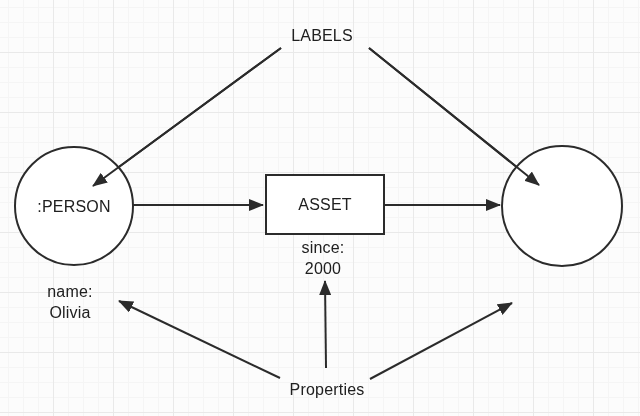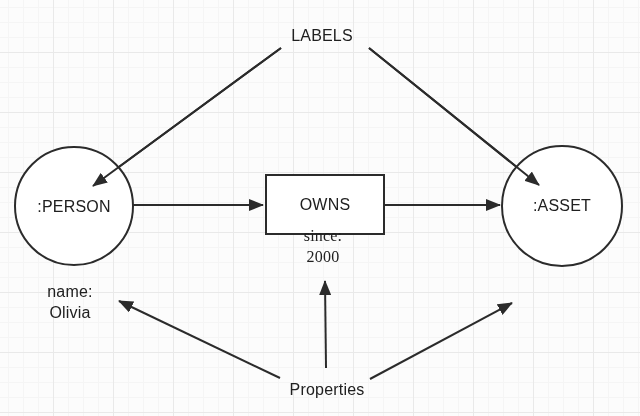--- a/index.html
+++ b/index.html
@@ -67,25 +67,24 @@
     <rect x="266" y="175" width="118" height="59" fill="#ffffff" stroke="#2b2b2b" stroke-width="2"></rect>
 
     <line x1="281" y1="48" x2="93" y2="186" stroke="#2b2b2b" stroke-width="2" marker-end="url(#arrowhead)"></line>
     <line x1="369" y1="48" x2="539" y2="185" stroke="#2b2b2b" stroke-width="2" marker-end="url(#arrowhead)"></line>
   </svg>
 
   <div class="txt" style="left:322px; top:35px;">LABELS</div>
 
   <div class="txt node-label" style="left:74px; top:206px;">:PERSON</div>
 
-  <div class="txt node-label" style="left:325px; top:204px;">OWNS</div>
+  <div class="txt node-label" style="left:325px; top:204px;">ASSET</div>
 
-  <div class="txt node-label" style="left:562px; top:205px;">:ASSET</div>
 
-  <div class="txt" style="left:323px; top:246px;font-family:Liberation Serif, serif;">since:
+  <div class="txt" style="left:323px; top:258px;">since:
 2000</div>
 
   <div class="txt" style="left:70px; top:302px;">name:
 Olivia</div>
 
 
   <div class="txt" style="left:327px; top:389px;text-align:right;">Properties</div>
 
 </div>
 

